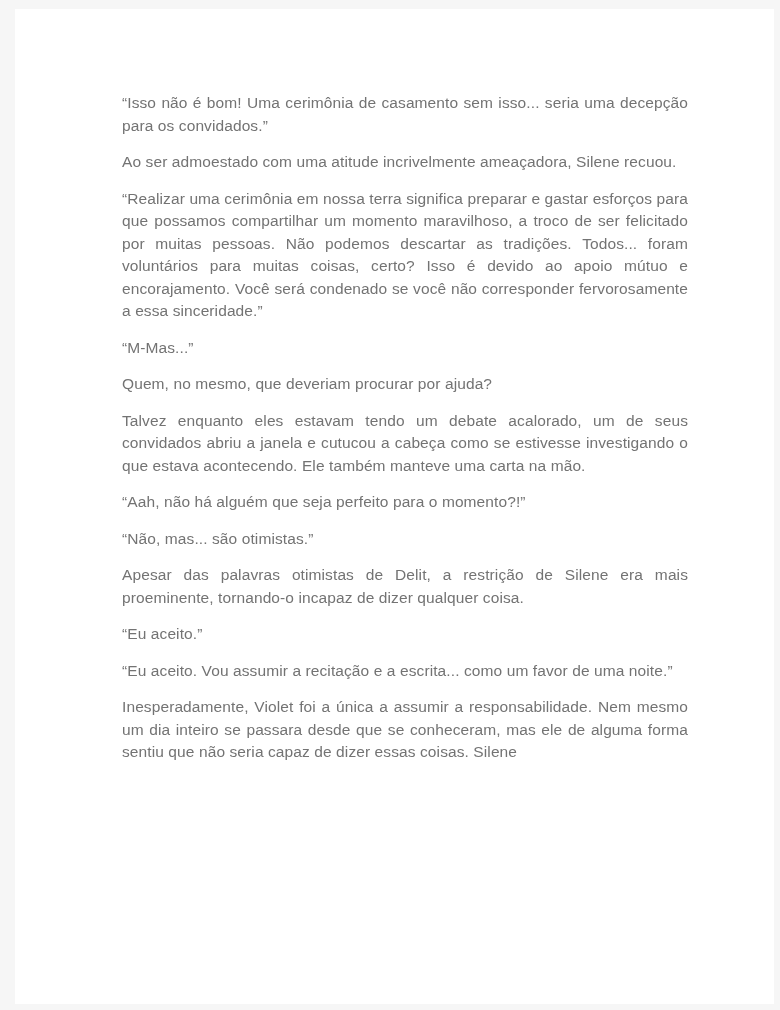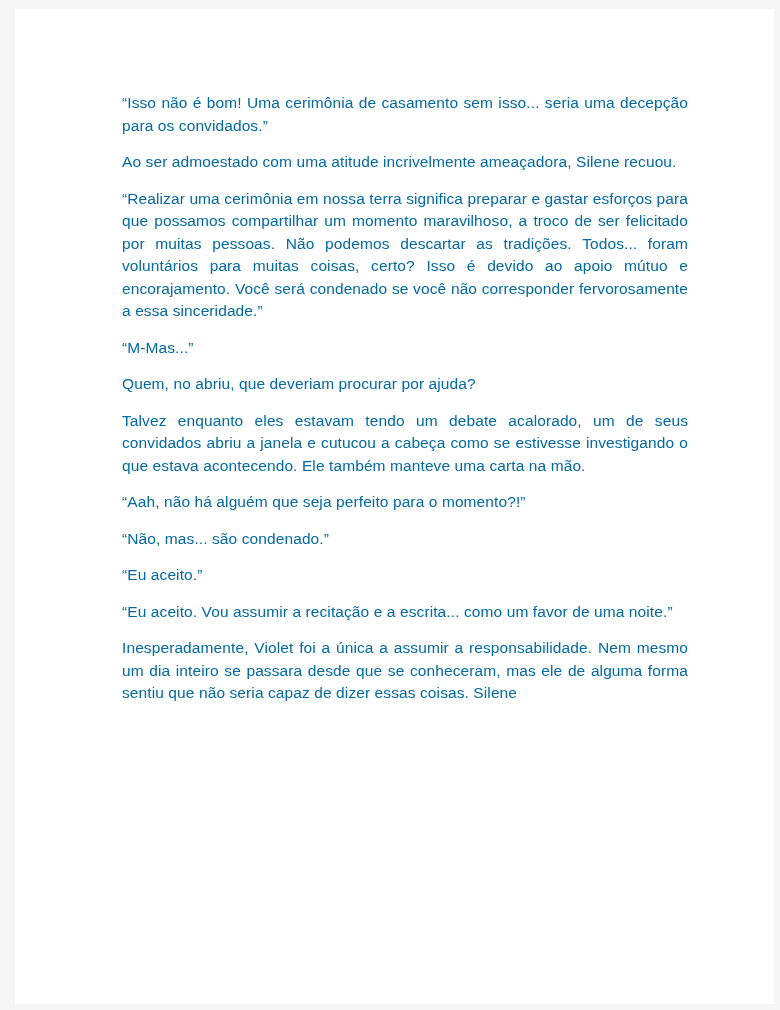--- a/index.html
+++ b/index.html
@@ -20,21 +20,21 @@
     top: 9px;
     right: 6px;
     bottom: 6px;
     background: #ffffff;
   }
   .text-column {
     position: absolute;
     left: 107px;
     top: 83px;
     width: 566px;
-    color: #0369a1;
+    color: #737373;
     font-size: 15.5px;
     line-height: 22.5px;
     text-align: justify;
     text-justify: inter-word;
     letter-spacing: 0.1px;
   }
   .text-column p {
     margin: 0 0 14px 0;
   }
   .text-column p:last-child {
@@ -43,21 +43,22 @@
 </style>
 </head>
 <body>
 
 <div class="sheet">
   <div class="text-column">
     <p>“Isso não é bom! Uma cerimônia de casamento sem isso... seria uma decepção para os convidados.”</p>
     <p>Ao ser admoestado com uma atitude incrivelmente ameaçadora, Silene recuou.</p>
     <p>“Realizar uma cerimônia em nossa terra significa preparar e gastar esforços para que possamos compartilhar um momento maravilhoso, a troco de ser felicitado por muitas pessoas. Não podemos descartar as tradições. Todos... foram voluntários para muitas coisas, certo? Isso é devido ao apoio mútuo e encorajamento. Você será condenado se você não corresponder fervorosamente a essa sinceridade.”</p>
     <p>“M-Mas...”</p>
-    <p>Quem, no abriu, que deveriam procurar por ajuda?</p>
+    <p>Quem, no mesmo, que deveriam procurar por ajuda?</p>
     <p>Talvez enquanto eles estavam tendo um debate acalorado, um de seus convidados abriu a janela e cutucou a cabeça como se estivesse investigando o que estava acontecendo. Ele também manteve uma carta na mão.</p>
     <p>“Aah, não há alguém que seja perfeito para o momento?!”</p>
-    <p>“Não, mas... são condenado.”</p>
+    <p>“Não, mas... são otimistas.”</p>
+    <p>Apesar das palavras otimistas de Delit, a restrição de Silene era mais proeminente, tornando-o incapaz de dizer qualquer coisa.</p>
     <p>“Eu aceito.”</p>
     <p>“Eu aceito. Vou assumir a recitação e a escrita... como um favor de uma noite.”</p>
     <p>Inesperadamente, Violet foi a única a assumir a responsabilidade. Nem mesmo um dia inteiro se passara desde que se conheceram, mas ele de alguma forma sentiu que não seria capaz de dizer essas coisas. Silene</p>
   </div>
 </div>
 
 </body></html>

